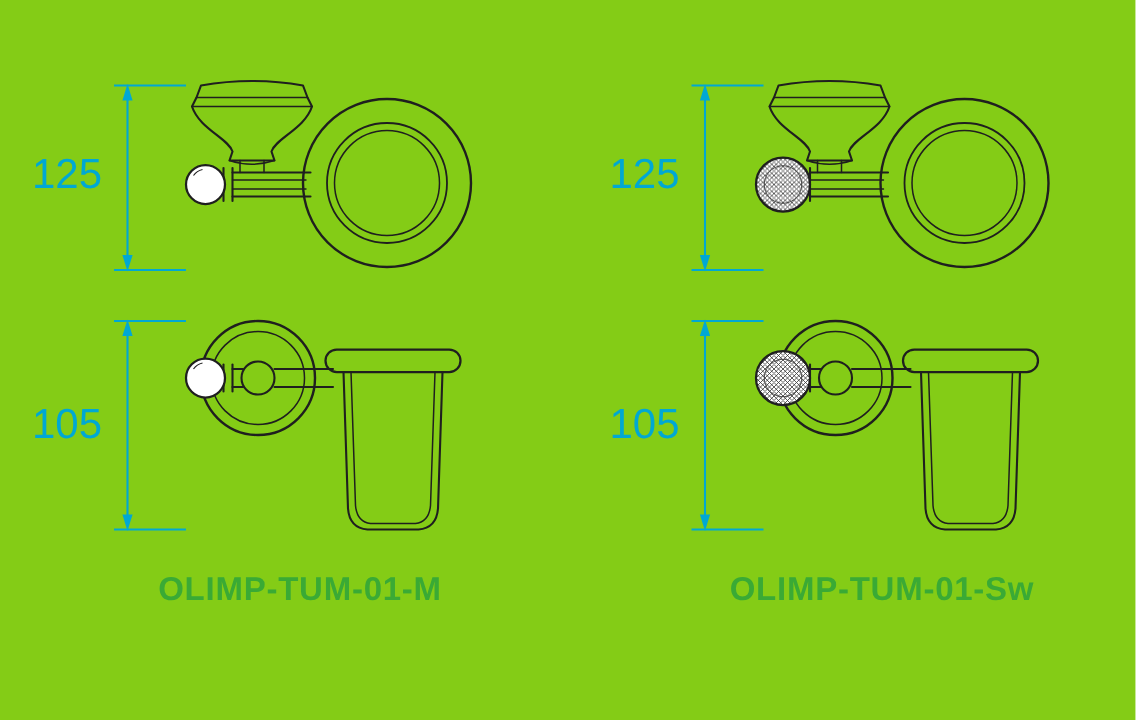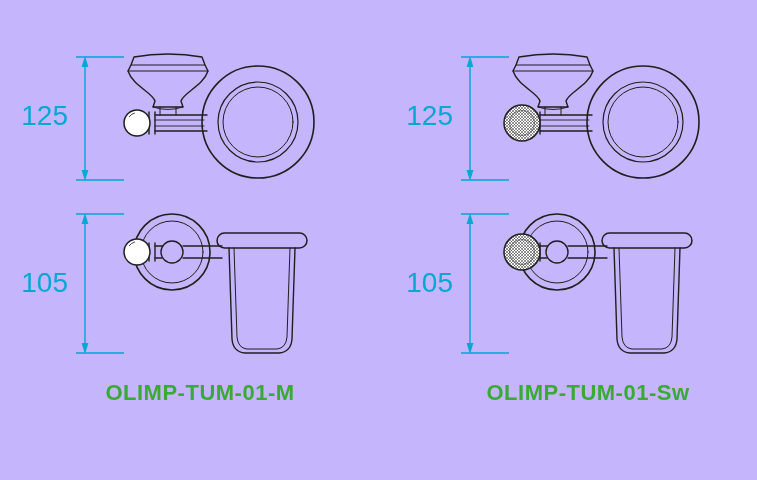--- a/index.html
+++ b/index.html
@@ -5,21 +5,21 @@
   html, body {
     margin: 0;
     padding: 0;
     background: #ffffff;
     font-family: "Liberation Sans", sans-serif;
   }
   .canvas {
     position: relative;
     width: 757px;
     height: 480px;
-    background: #c4b5fd;
+    background: #84cc16;
     overflow: hidden;
   }
   svg { display: block; }
   text.dim {
     font-family: "Liberation Sans", sans-serif;
     font-size: 28px;
     font-weight: normal;
   }
   text.code {
     font-family: "Liberation Sans", sans-serif;

